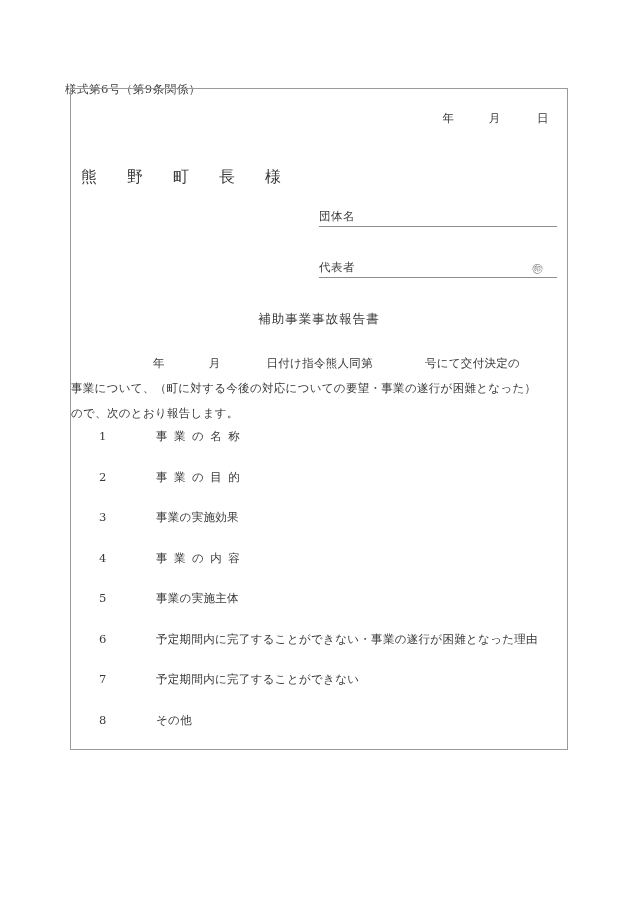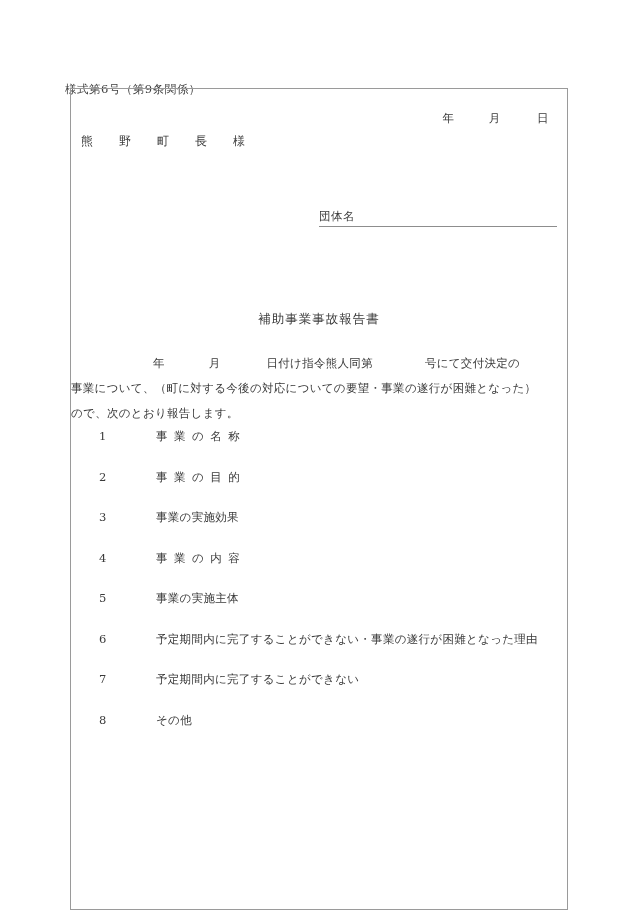--- a/index.html
+++ b/index.html
@@ -27,21 +27,21 @@
     color: #3d3d3d;
     margin-top: 18px;
   }
 
   
   .frame {
     position: absolute;
     left: 70px;
     top: 88px;
     width: 498px;
-    height: 822px;
+    height: 662px;
     border: 1px solid #9a9a9a;
     box-sizing: border-box;
   }
 
   .frame-inner {
     position: relative;
     width: 100%;
     height: 100%;
   }
 
@@ -55,22 +55,22 @@
     letter-spacing: 0.5px;
   }
   .date-line .seg { display: inline-block; }
   .date-line .gap-a { display: inline-block; width: 26px; }
   .date-line .gap-b { display: inline-block; width: 28px; }
 
   
   .addressee {
     position: absolute;
     left: 10px;
-    top: 44px;
-    font-size: 12px;
+    top: 78px;
+    font-size: 16px;
     letter-spacing: 7px;
     white-space: nowrap;
   }
 
   
   .fields {
     position: absolute;
     left: 248px;
     top: 103px;
     width: 238px;
@@ -175,20 +175,24 @@
 
     <div class="addressee">熊　野　町　長　様</div>
 
     <div class="fields">
 
 
       <div class="field-row">
         <span class="field-label">団体名</span>
       </div>
 
+      <div class="field-row">
+        <span class="field-label">代表者</span>
+        <span class="seal-mark">㊞</span>
+      </div>
 
     </div>
 
     <div class="doc-title">補助事業事故報告書</div>
 
     <div class="body-text">
       <div class="line line-1">
         <span>年</span>
         <span class="gap-y"></span>
         <span>月</span>

